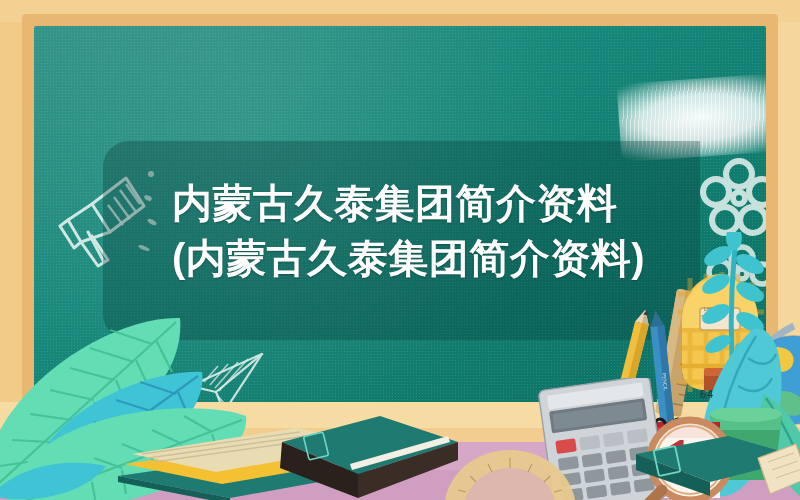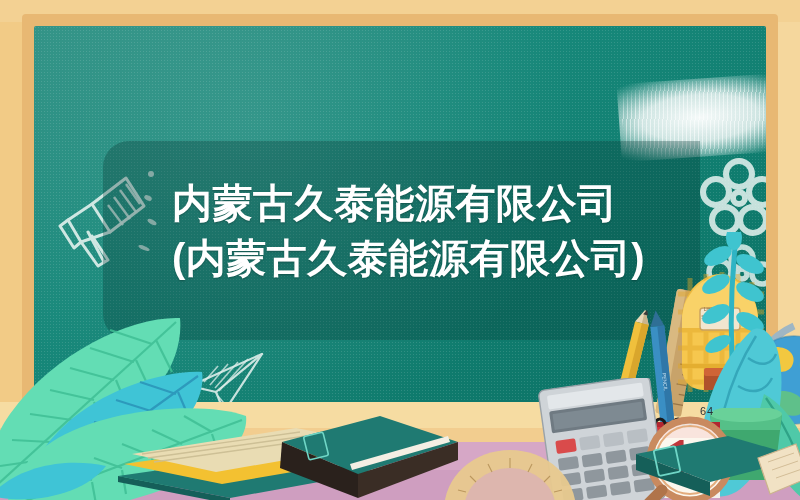--- a/index.html
+++ b/index.html
@@ -69,21 +69,21 @@
   .desk-top{position:absolute;left:0;top:402px;width:800px;height:30px;background:#f6dca2;}
   .desk-edge{position:absolute;left:0;top:428px;width:800px;height:16px;background:#f2cd8f;}
   .desk-face{position:absolute;left:0;top:442px;width:800px;height:58px;background:#d6a7c6;}
   .desk-face2{position:absolute;left:0;top:470px;width:800px;height:30px;background:#cf9ec0;}
   
   .leaf{position:absolute;}
   
   .books{position:absolute;left:110px;top:418px;}
   .book-right{position:absolute;left:636px;top:432px;}
   .calc-digits{
-    position:absolute;left:700px;top:405px;font-family:Liberation Sans, sans-serif;
+    position:absolute;left:700px;top:388px;font-family:Liberation Sans, sans-serif;
     font-size:11px;color:#2c3338;letter-spacing:1px;
   }
   .mag-one{
     position:absolute;left:649px;top:431px;width:60px;text-align:center;
     font-family:"Liberation Serif","DejaVu Serif",serif;font-size:54px;color:#c1353a;font-weight:700;line-height:1;
   }
   .bp-tag{
     position:absolute;left:690px;top:306px;width:38px;text-align:center;
     font-size:5px;color:#8d6a3e;line-height:1.5;
   }
@@ -158,21 +158,21 @@
         <circle cx="18" cy="30" r="11"></circle>
         <circle cx="60" cy="32" r="10"></circle>
         <circle cx="28" cy="52" r="11"></circle>
         <circle cx="40" cy="32" r="5"></circle>
       </g>
     </svg>
   </div>
 
   <div class="panel"></div>
 
-  <div class="headline">内蒙古久泰能源有限公司(内蒙古久泰能源有限公司)</div>
+  <div class="headline">内蒙古久泰集团简介资料(内蒙古久泰集团简介资料)</div>
 
   <div class="desk-top"></div>
   <div class="desk-edge"></div>
   <div class="desk-face"></div>
   <div class="desk-face2"></div>
 
   <svg class="leaf" style="left:-16px;top:310px;" width="230" height="200" viewBox="0 0 230 200">
     <path d="M196 8 C150 6, 72 40, 26 104 C6 132, 2 160, 10 178 C60 176, 132 128, 174 76 C192 54, 198 28, 196 8 Z" fill="#63ddb4"></path>
     <g stroke="#3fbf95" stroke-width="2.2" fill="none" opacity=".85">
       <path d="M192 12 L14 174"></path>

